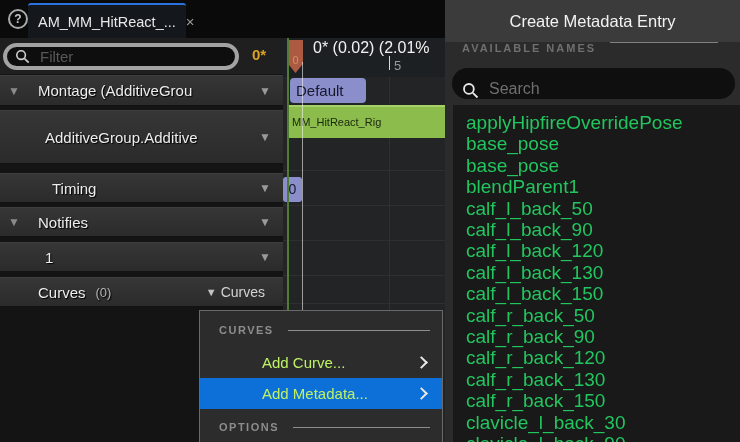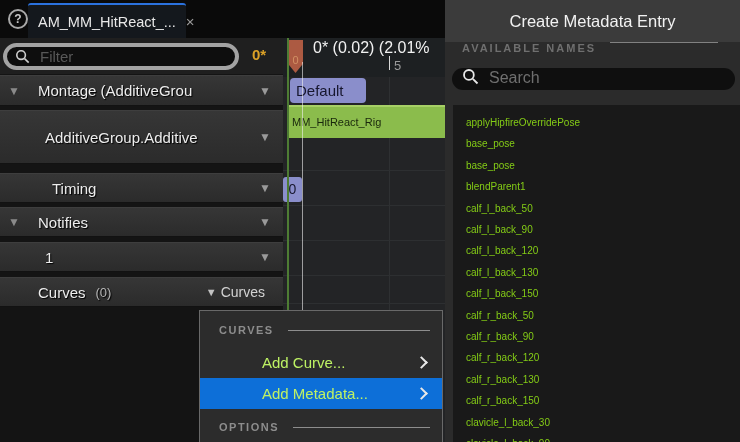--- a/index.html
+++ b/index.html
@@ -74,28 +74,28 @@
 
   
   .right-panel{position:absolute;left:445px;top:0;width:295px;height:442px;background:#2b2b2b;}
   .rp-header{position:absolute;left:0;top:0;width:100%;height:42px;background:#3b3b3b;
              display:flex;align-items:center;justify-content:center;}
   .rp-title{color:#f2f2f2;font-size:16.5px;}
   .rp-section{position:absolute;left:0;top:42px;width:100%;height:24px;display:flex;align-items:flex-start;
               padding:0 22px 0 17px;box-sizing:border-box;}
   .rp-section .lbl{color:#6f6f6f;font-size:11px;font-weight:bold;letter-spacing:2px;}
   .rp-section .rule{flex:1;height:1px;background:#818181;margin-left:14px;}
-  .search-pill{position:absolute;left:7px;top:68px;width:283px;height:22px;background:#0f0f0f;
-               border-radius:16px;display:flex;align-items:flex-start;padding:0 10px;box-sizing:border-box;}
+  .search-pill{position:absolute;left:7px;top:68px;width:283px;height:31px;background:#0f0f0f;
+               border-radius:16px;display:flex;align-items:flex-end;padding:0 10px;box-sizing:border-box;}
   .search-pill input{font-size:16px;}
   .search-pill input::placeholder{color:#6f6f6f;}
   .mag{flex:0 0 auto;margin-right:8px;display:block;}
   .rp-list{position:absolute;left:8px;top:105px;width:287px;height:337px;background:#191919;
            overflow:hidden;padding:7px 0 0 13px;box-sizing:border-box;}
-  .rp-list .item{color:#84cc16;font-size:10px;line-height:21.4px;white-space:nowrap;}
+  .rp-list .item{color:#22c55e;font-size:19px;line-height:21.4px;white-space:nowrap;}
 </style>
 </head>
 <body>
 
 <div class="screen">
 
   <div class="timeline">
     <div class="tl-ruler">
       <div class="tl-marker">
         <span>0</span>

